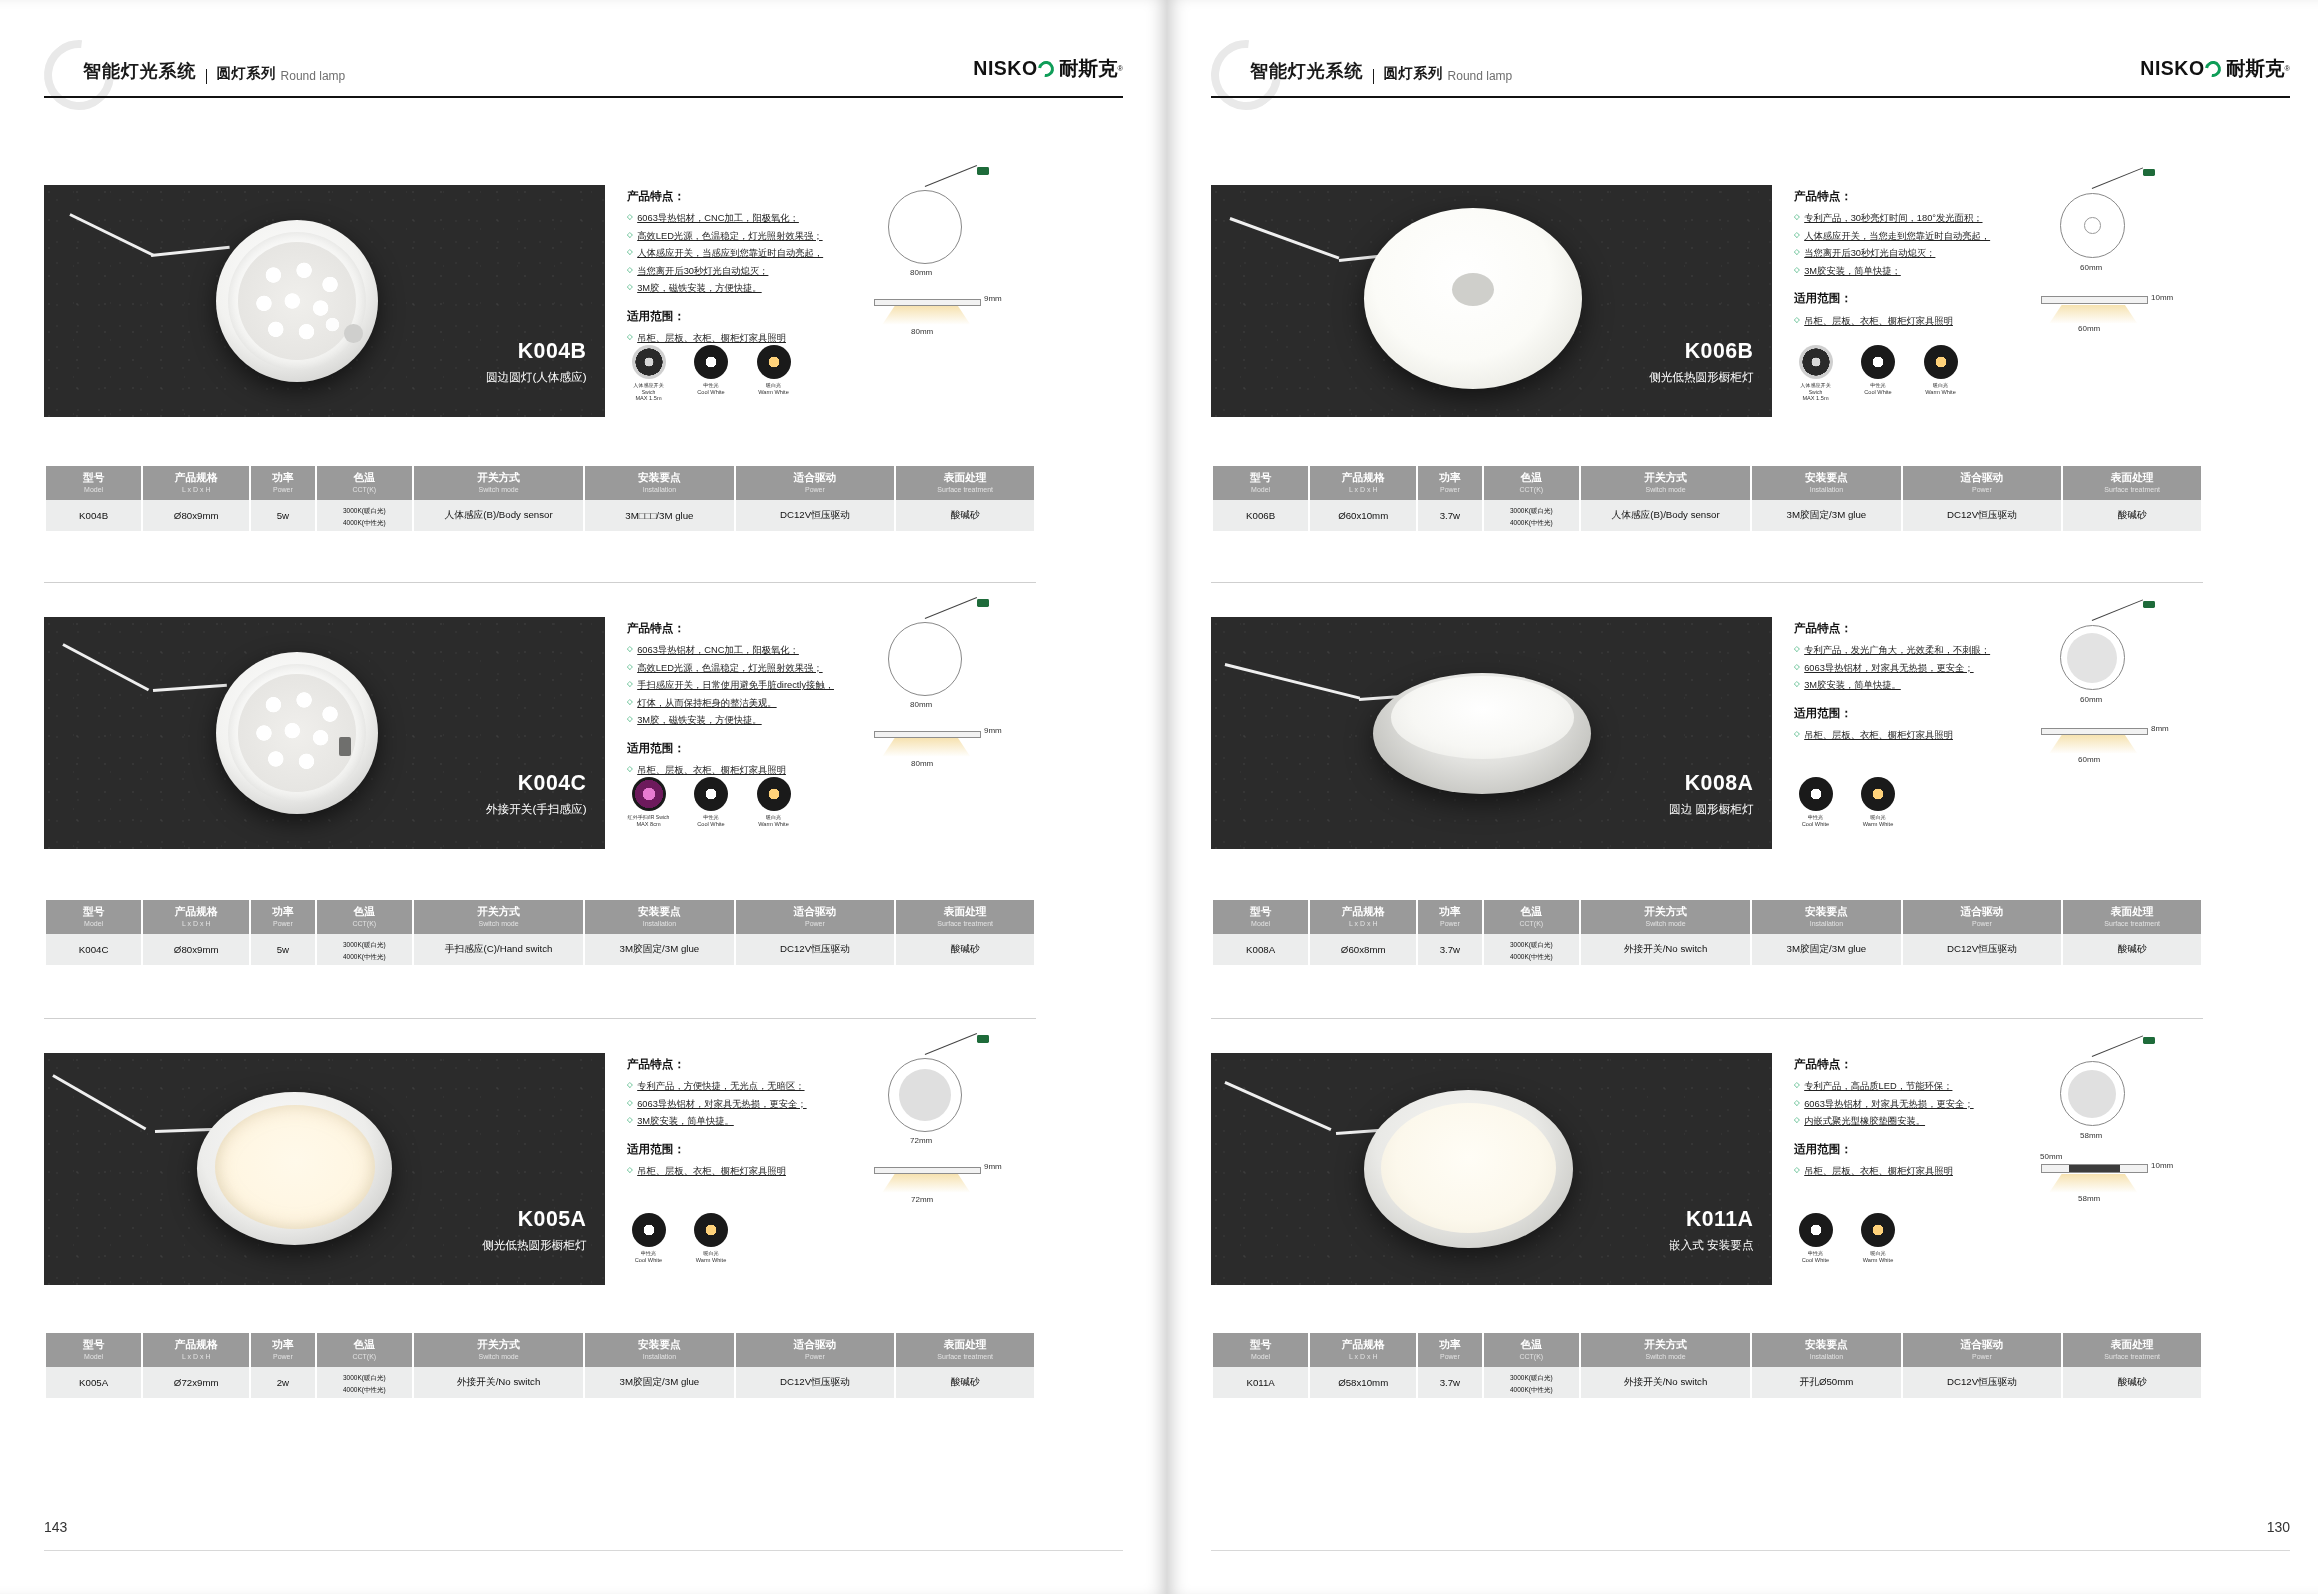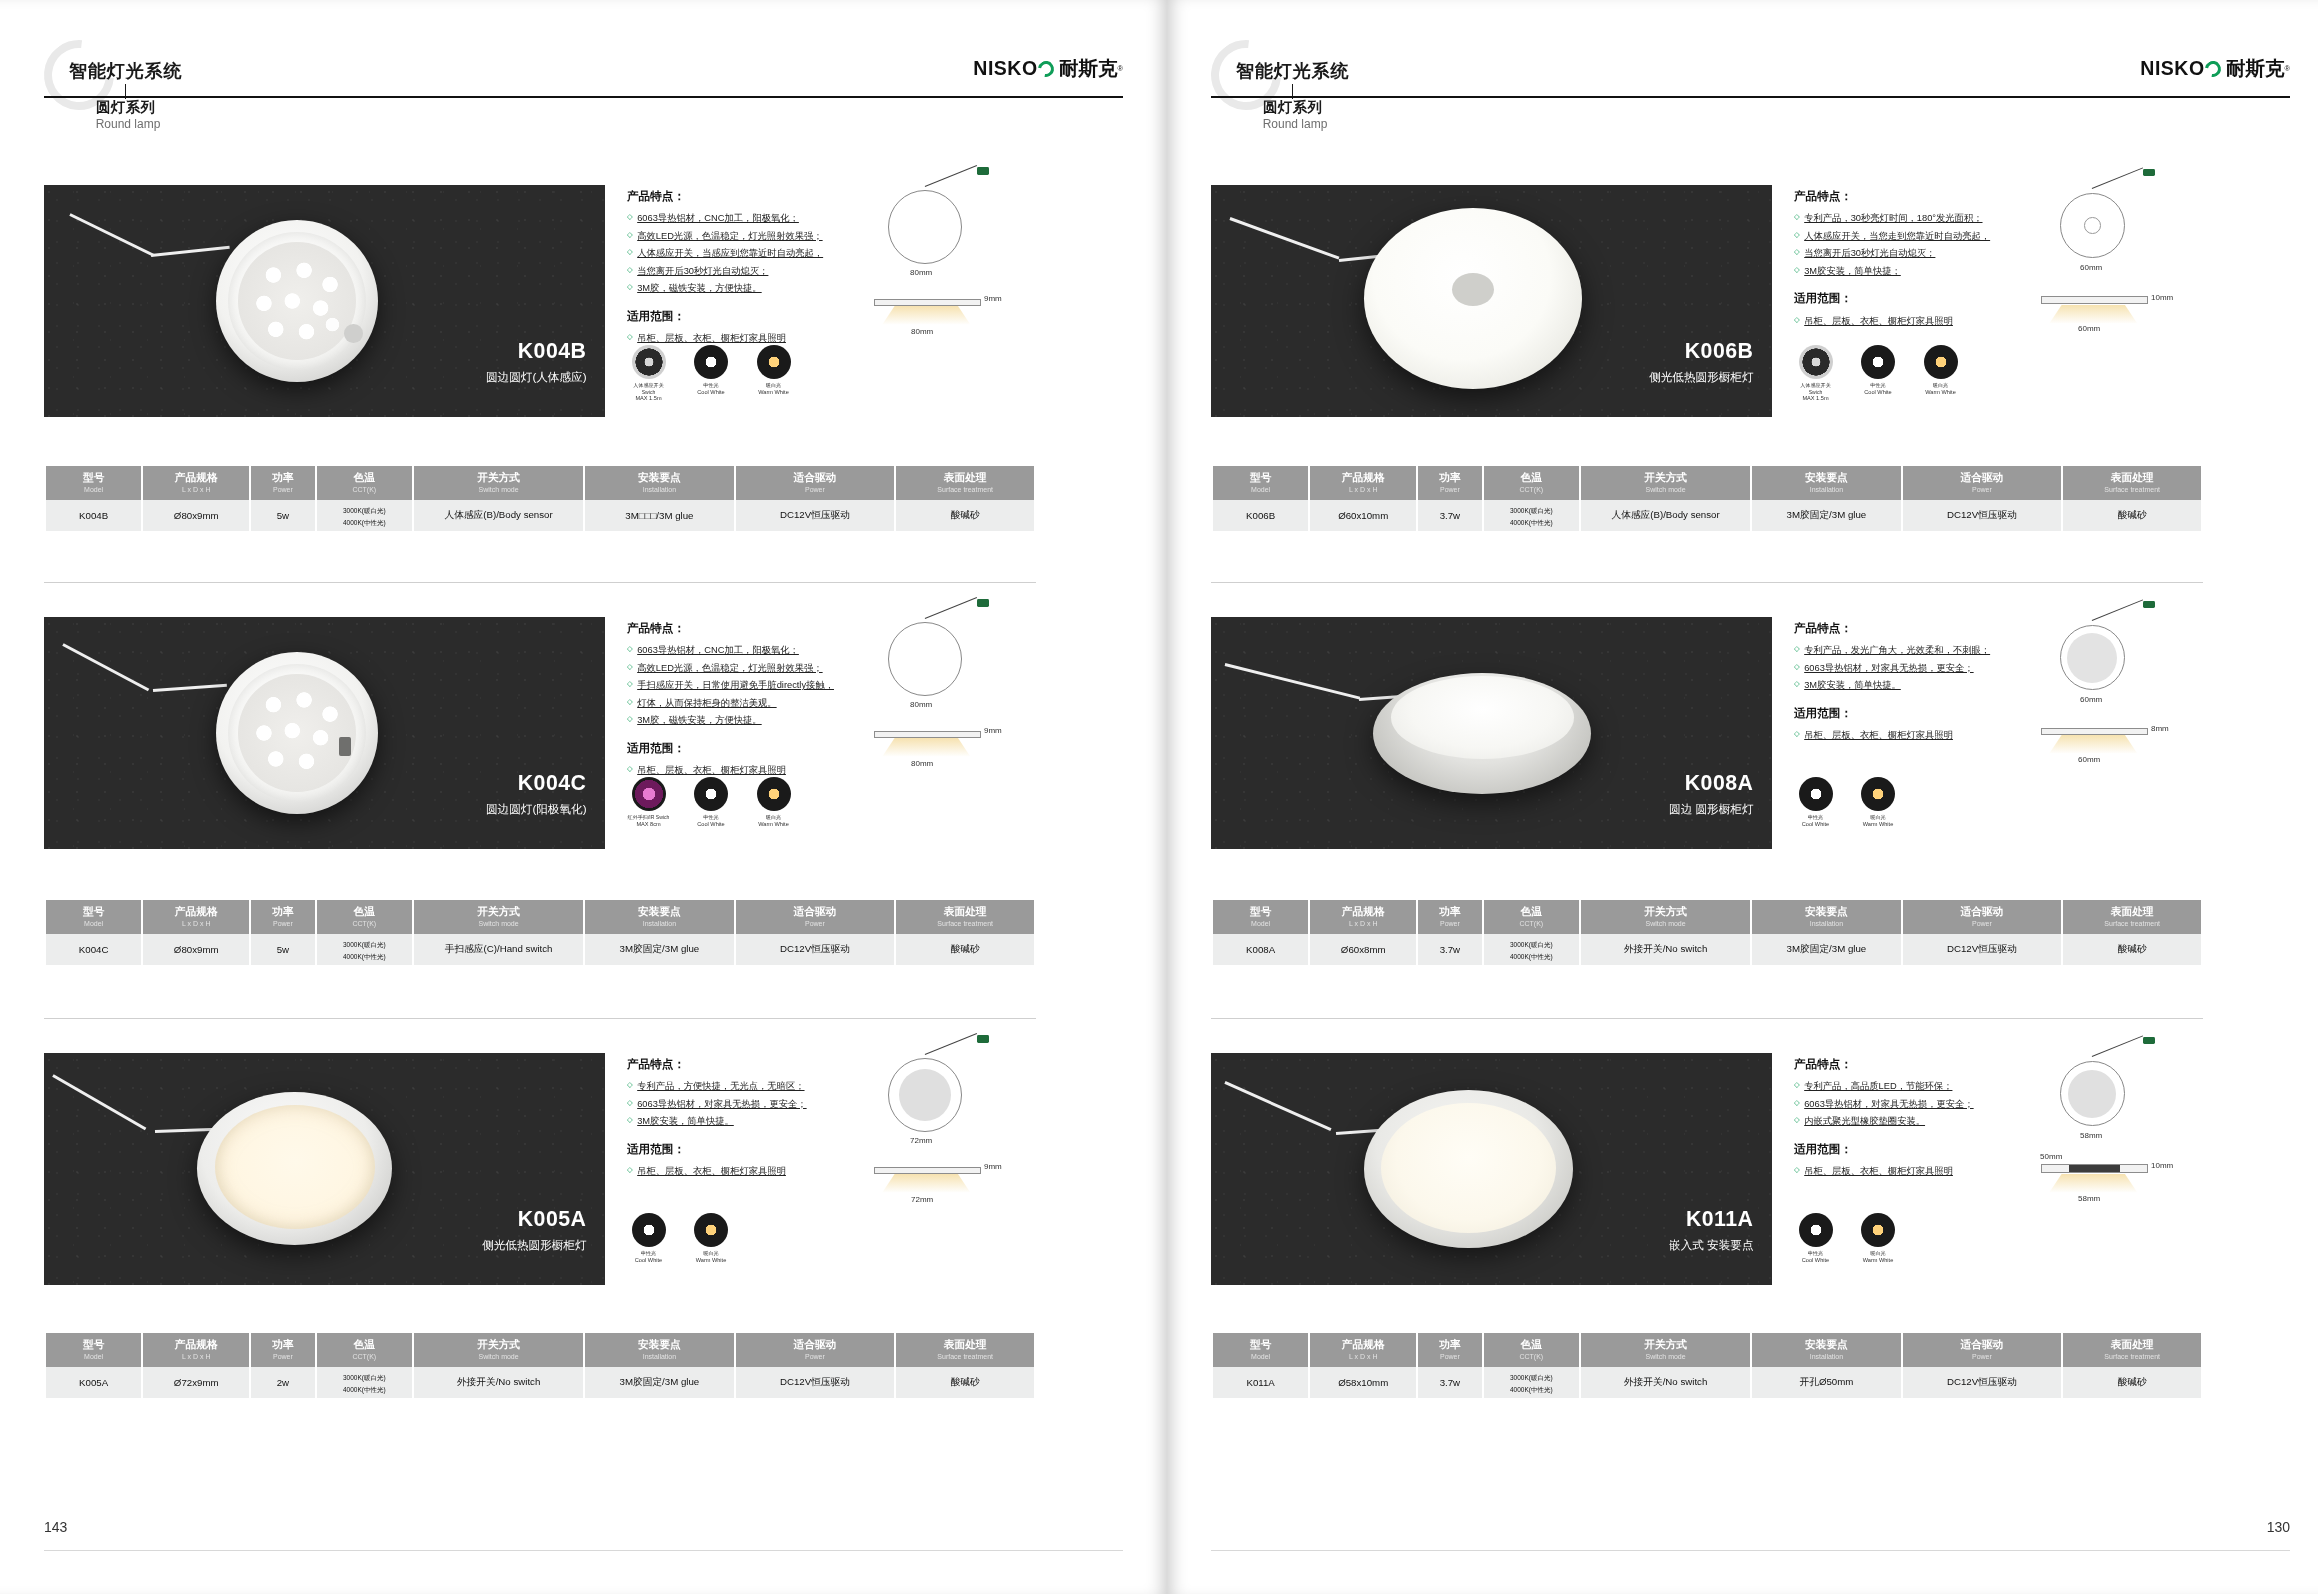--- a/index.html
+++ b/index.html
@@ -23,21 +23,21 @@
 
   
   .hdr { position:absolute; left:44px; right:44px; top:46px; height:60px; }
   .hdr .c-mark {
     position:absolute; left:0; top:-5.6px;
     width:70px; height:70px; border-radius:50%;
     border:8px solid #e9e9e9;
     border-right-color:#ffffff;
     transform: rotate(-40deg);
   }
-  .hdr .titlewrap { position:absolute; left:25px; top:13px; display:flex; align-items:center;flex-direction:column; }
+  .hdr .titlewrap { position:absolute; left:39px; top:13px; display:flex; align-items:flex-end; }
   .hdr .t1 { font-size:18px; font-weight:bold; color:#1a1a1a; letter-spacing:0.9px; }
   .hdr .bar { display:inline-block; width:1.4px; height:15px; background:#1a1a1a; margin:0 9.3px; position:relative; top:1.4px;}
   .hdr .t2 { font-size:14.4px; font-weight:bold; color:#1a1a1a; letter-spacing:0.5px;}
   .hdr .t3 { font-size:12px; color:#6f6f6f; margin-left:4.6px; font-weight:normal;}
   .hdr .rule { position:absolute; left:0; right:0; bottom:8.3px; height:1.4px; background:#111; }
   .hdr .rule:after{ content:""; position:absolute; left:0; bottom:-4.2px; width:100%; height:0.9px; background:#2a2a2a; opacity:0;}
   .brand { position:absolute; right:0; top:9.3px; display:flex; align-items:center; }
   .brand .nis { font-size:19.5px; font-weight:bold; color:#111; letter-spacing:0.5px; }
   .brand .swoosh { display:inline-block; width:16px; height:16px; border-radius:50%; border:3.2px solid #0f9d58; border-left-color:transparent; margin:0 0.9px 0 0.9px; transform:rotate(-35deg); }
   .brand .cn { font-size:19.5px; font-weight:bold; color:#111; margin-left:3.7px; }
@@ -240,21 +240,21 @@
                radial-gradient(circle at 78% 34%, #ffffff 0 7.4px, transparent 8px),
                radial-gradient(circle at 22% 50%, #ffffff 0 7.4px, transparent 8px),
                radial-gradient(circle at 46% 48%, #ffffff 0 7.4px, transparent 8px),
                radial-gradient(circle at 70% 54%, #ffffff 0 7.4px, transparent 8px),
                radial-gradient(circle at 32% 72%, #ffffff 0 7.4px, transparent 8px),
                radial-gradient(circle at 58% 74%, #ffffff 0 7.4px, transparent 8px),
                radial-gradient(circle at 50% 50%, #f0efec 0%, #e2e1de 100%);"></div>
         <div style="position:absolute; left:295px; top:120px; width:12px; height:18.5px; border-radius:1.9px; background:#6f6f6d;"></div>
         <div class="lamp-label">
           <div class="code">K004C</div>
-          <div class="name">圆边圆灯(阳极氧化)</div>
+          <div class="name">外接开关(手扫感应)</div>
         </div>
       </div>
 
       <div class="feat">
         <h4>产品特点：</h4>
         <ul>
           <li>6063导热铝材，CNC加工，阳极氧化；</li>
           <li>高效LED光源，色温稳定，灯光照射效果强；</li>
           <li>手扫感应开关，日常使用避免手脏directly接触，</li>
           <li>灯体，从而保持柜身的整洁美观。</li>

